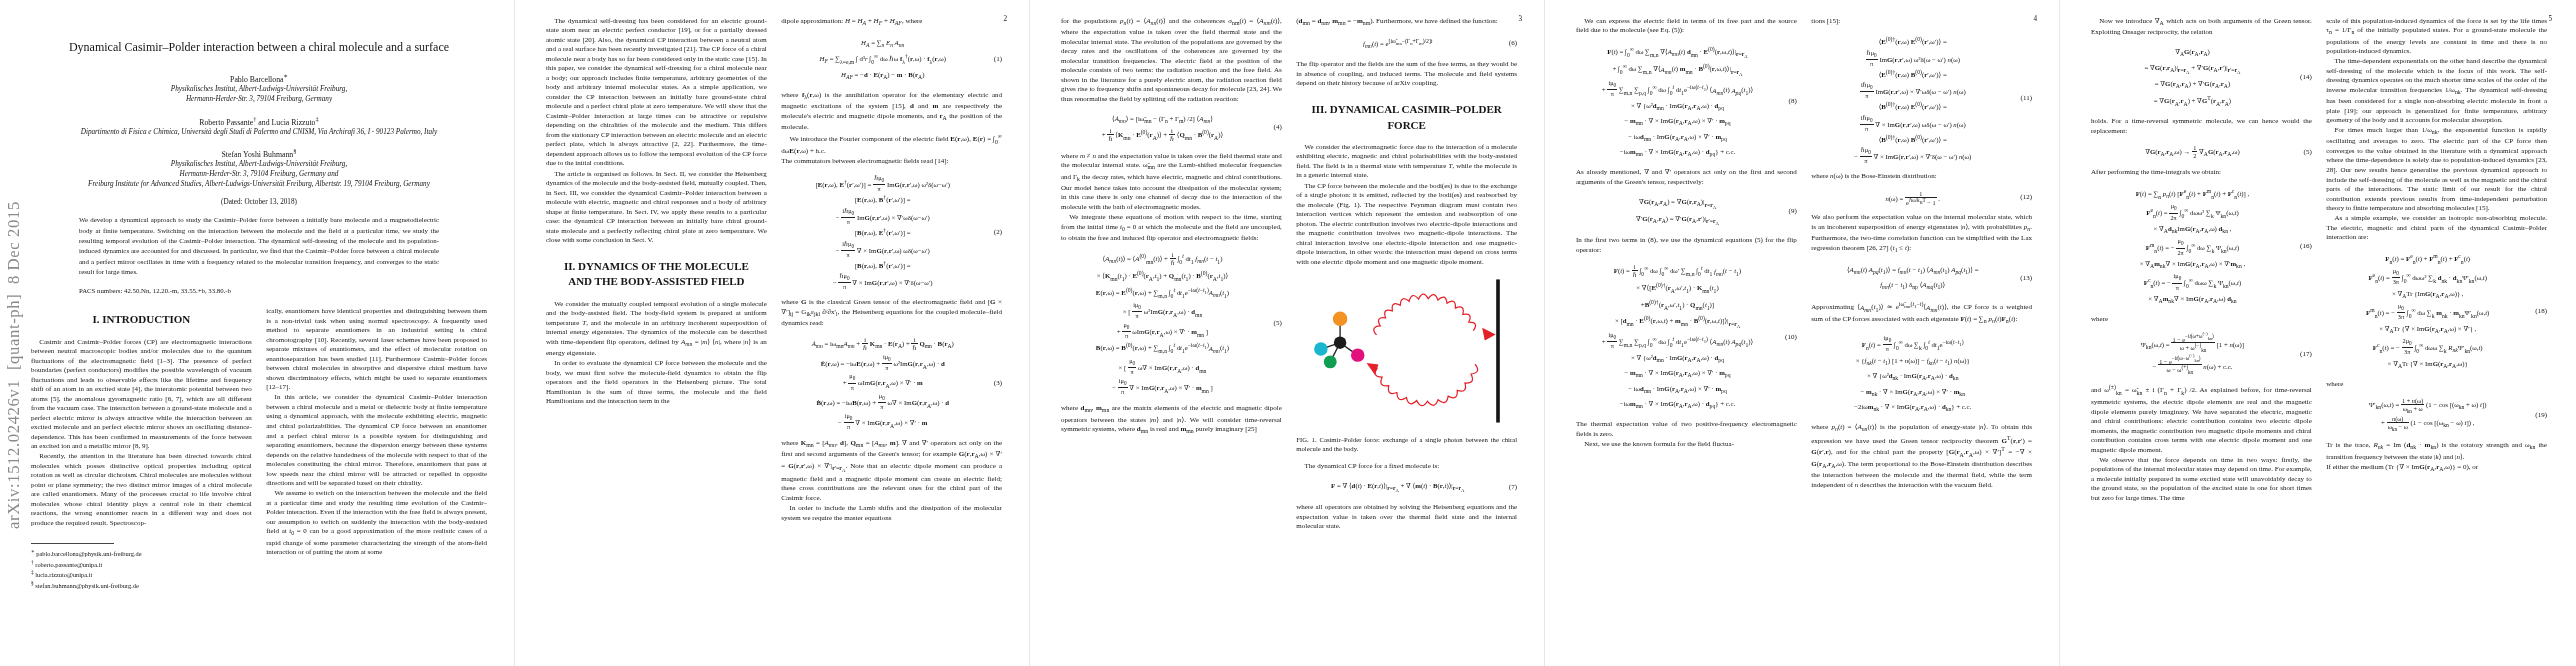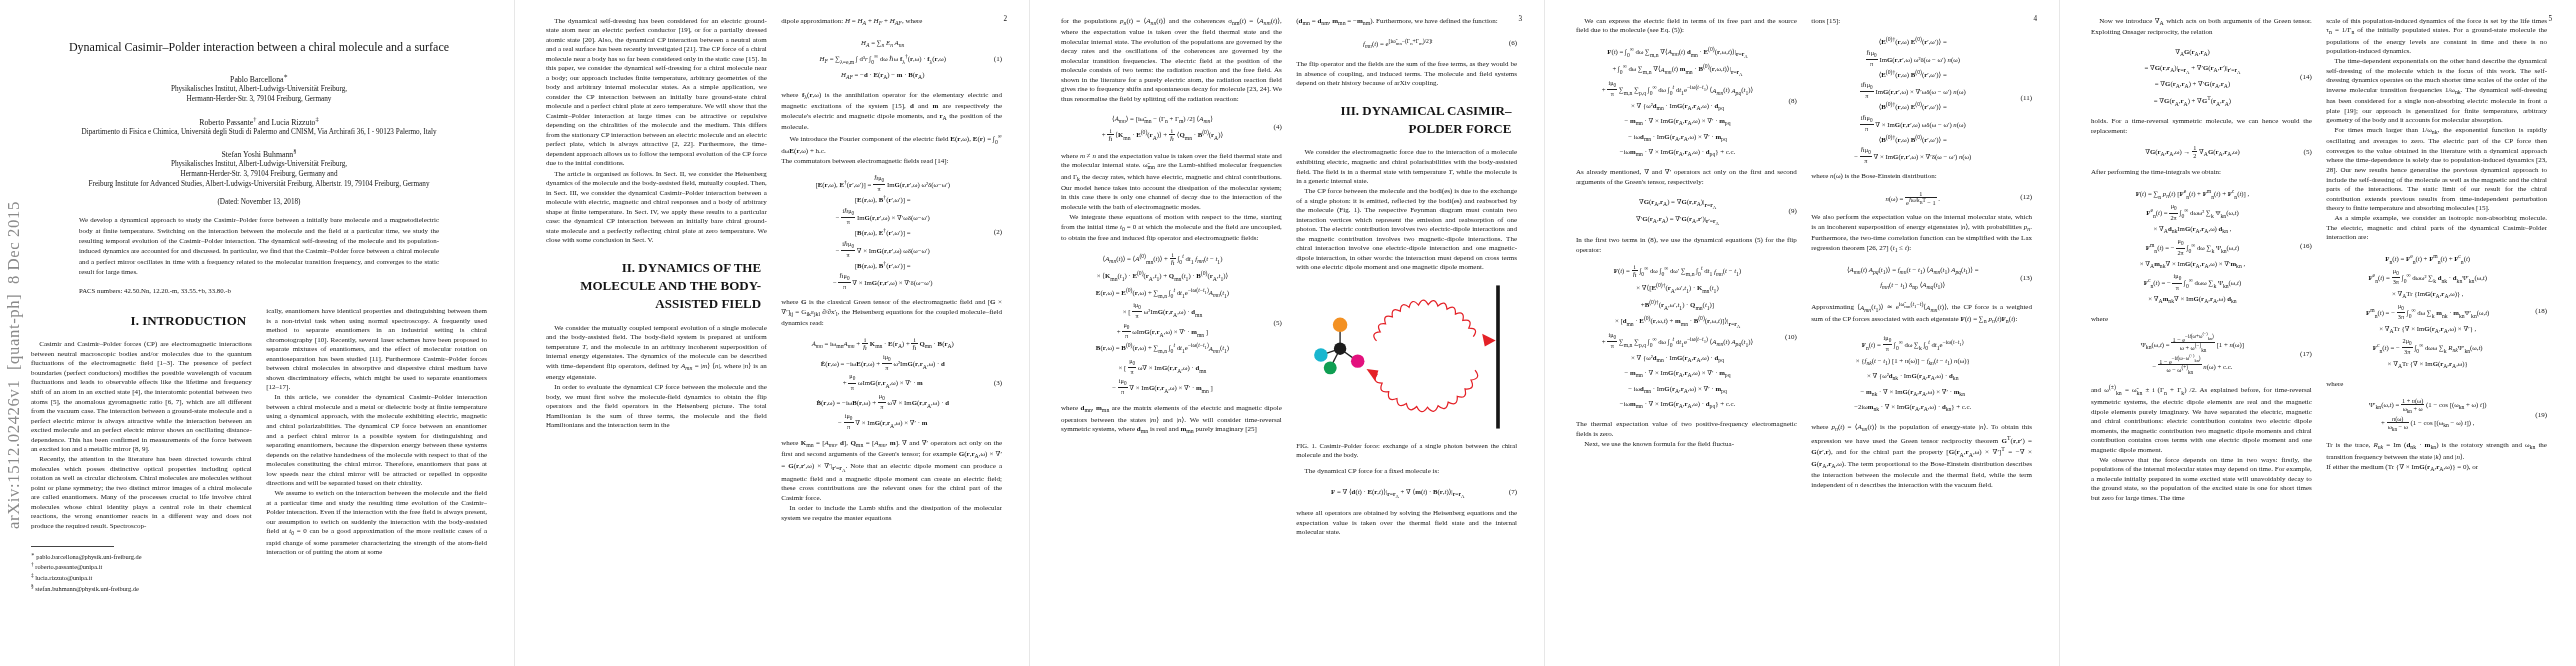--- a/index.html
+++ b/index.html
@@ -4,32 +4,32 @@
 <style>
   html,body{margin:0;padding:0}
   body{width:2576px;height:667px;background:#ffffff;font-family:"Liberation Serif","DejaVu Serif",serif;color:#151515}
   .spread{display:flex;width:2576px;height:667px}
   .page{position:relative;width:515px;height:667px;background:#fff;overflow:hidden;box-sizing:border-box;padding:16.7px 28px 10px 31px;box-shadow:-0.6px 0 0 #d8d8d8}
   .pagenum{position:absolute;top:14.5px;right:23px;font-size:7.2px}
   .cols{display:flex;gap:14.5px}
   .col{flex:1;min-width:0;text-align:justify;font-size:7px;line-height:1.36;overflow:hidden}
   p.para{margin:0 0 0.6px 0;text-indent:0}
   p.ind{text-indent:8.3px}
-  .sec{font-weight:bold;text-align:right;font-size:13px;margin:13.3px 5.6px 10px;line-height:1.4}
+  .sec{font-weight:bold;text-align:center;font-size:11px;margin:13.3px 5.6px 10px;line-height:1.4}
   .eq{display:flex;align-items:center;gap:1.1px;margin:7.8px 0;text-indent:0}
   .eqb{flex:1;text-align:center;font-size:6.8px;line-height:1.95}
   .eqn{width:16.7px;text-align:right;font-size:7px;flex:none}
   .fr{display:inline-block;vertical-align:-0.62em;text-align:center;line-height:1.12;font-size:0.92em}
   .fr .n{display:block;border-bottom:0.6px solid #222;padding:0 1.1px}
   .fr .d{display:block;padding:0 1.1px}
   
   .tblock{text-align:center}
   .title{font-size:12px;margin:23px 16.7px 16.7px;line-height:1.3}
   .author{font-size:7.8px;margin:9.4px 0 1.7px}
-  .affil{font-size:7.2px;margin:0;line-height:1.38}
+  .affil{font-style:italic;font-size:7.2px;margin:0;line-height:1.38}
   .dated{font-size:7.2px;margin:7.8px 0 9px}
   .abs{margin:0 auto 9px;width:360px;text-align:justify;font-size:6.9px;line-height:1.52}
   .pacs{width:360px;margin:0 auto 13.3px;text-align:left;font-size:6.8px}
   .sidebar{position:absolute;left:4.4px;top:529px;transform:rotate(-90deg);transform-origin:0 0;font-size:16.7px;color:#8a8a8a;white-space:pre;letter-spacing:0.6px}
   .fnblock{margin-top:14.5px}
   .fnrule{width:83px;border-top:0.6px solid #444;margin:0 0 3.9px}
   .fn{font-size:6.4px;line-height:1.5;margin:0;text-align:left}
   
   .figwrap{margin:9px 0 4.4px;text-align:center}
   .figcap{font-size:6.7px;text-align:justify;margin:4.4px 0 7.8px;line-height:1.4}
@@ -47,21 +47,21 @@
       <div class="title">Dynamical Casimir–Polder interaction between a chiral molecule and a surface</div>
       <div class="author">Pablo Barcellona<sup>∗</sup></div>
       <p class="affil">Physikalisches Institut, Albert-Ludwigs-Universität Freiburg,</p>
       <p class="affil">Hermann-Herder-Str.  3, 79104 Freiburg, Germany</p>
       <div class="author">Roberto Passante<sup>†</sup> and Lucia Rizzuto<sup>‡</sup></div>
       <p class="affil">Dipartimento di Fisica e Chimica, Università degli Studi di Palermo and CNISM, Via Archirafi 36, I - 90123 Palermo, Italy</p>
       <div class="author">Stefan Yoshi Buhmann<sup>§</sup></div>
       <p class="affil">Physikalisches Institut, Albert-Ludwigs-Universität Freiburg,</p>
       <p class="affil">Hermann-Herder-Str.  3, 79104 Freiburg, Germany and</p>
       <p class="affil">Freiburg Institute for Advanced Studies, Albert-Ludwigs-Universität Freiburg, Albertstr. 19, 79104 Freiburg, Germany</p>
-      <div class="dated">(Dated: November 13, 2018)</div>
+      <div class="dated">(Dated: October 13, 2018)</div>
       <div class="abs">We develop a dynamical approach to study the Casimir–Polder force between a initially bare molecule and a magnetodielectric body at finite temperature. Switching on the interaction between the molecule and the field at a particular time, we study the resulting temporal evolution of the Casimir–Polder interaction. The dynamical self-dressing of the molecule and its population-induced dynamics are accounted for and discussed.  In particular, we find that the Casimir–Polder force between a chiral molecule and a perfect mirror oscillates in time with a frequency related to the molecular transition frequency, and converges to the static result for large times.</div>
       <div class="pacs">PACS numbers: 42.50.Nn, 12.20.-m, 33.55.+b, 33.80.-b</div>
     </div>
     <div class="cols">
       <div class="col">
         <div class="sec" style="margin-top:5px">I.   INTRODUCTION</div>
         <p class="para ind">Casimir and Casimir–Polder forces (CP) are electromagnetic interactions between neutral macroscopic bodies and/or molecules due to the quantum fluctuations of the electromagnetic field [1–3].  The presence of perfect boundaries (perfect conductors) modifies the possible wavelength of vacuum fluctuations and leads to observable effects like the lifetime and frequency shift of an atom in an excited state [4], the interatomic potential between two atoms [5], the anomalous gyromagnetic ratio [6, 7], which are all different from the vacuum case.  The interaction between a ground-state molecule and a perfect electric mirror is always attractive while the interaction between an excited molecule and an perfect electric mirror shows an oscillating distance-dependence.  This has been confirmed in measurements of the force between an excited ion and a metallic mirror [8, 9].</p>
         <p class="para ind">Recently, the attention in the literature has been directed towards chiral molecules which posses distinctive optical properties including optical rotation as well as circular dichroism.  Chiral molecules are molecules without point or plane symmetry; the two distinct mirror images of a chiral molecule are called enantiomers.  Many of the processes crucial to life involve chiral molecules whose chiral identity plays a central role in their chemical reactions, the wrong enantiomer reacts in a different way and does not produce the required result.  Spectroscop-</p>
         <div class="fnblock">
           <div class="fnrule"></div>

